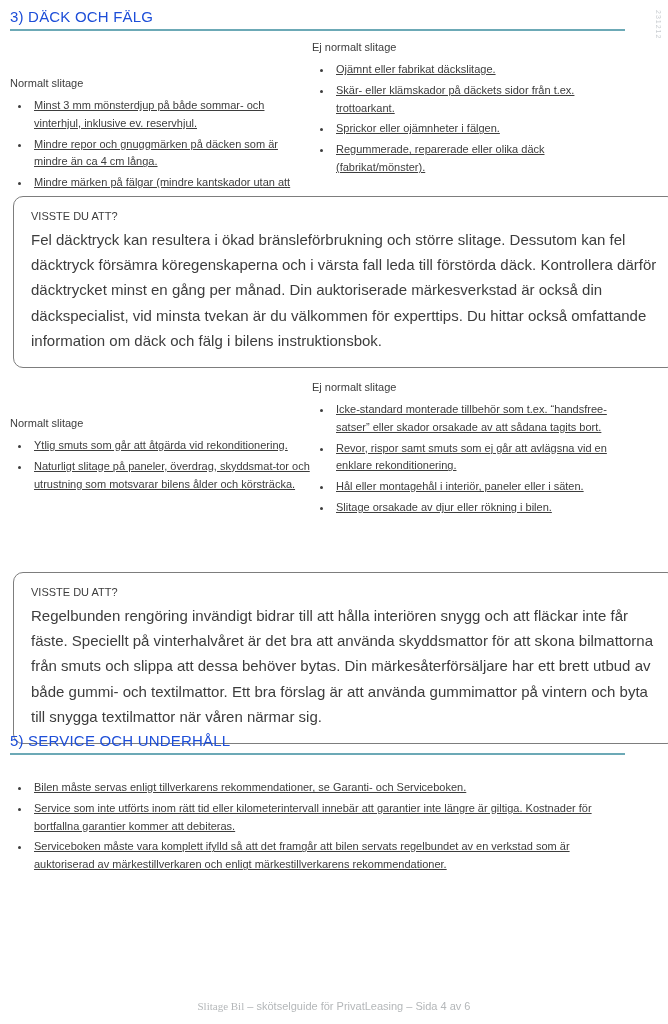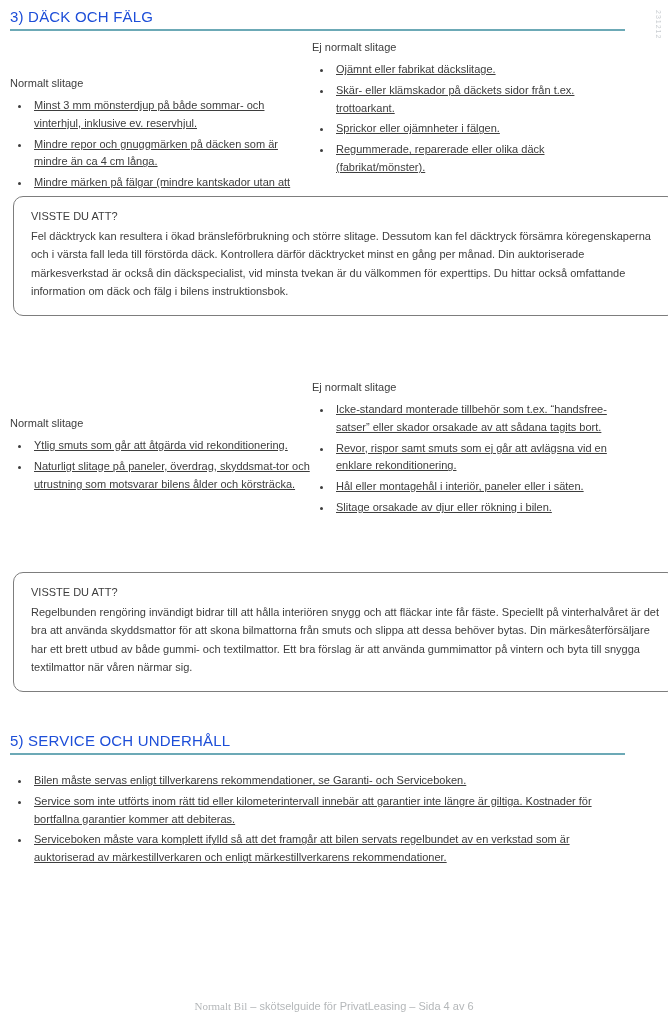--- a/index.html
+++ b/index.html
@@ -58,41 +58,41 @@
 
   ul.bullets {
     list-style: disc outside;
     padding-left: 21px;
     font-size: 11px;
     line-height: 1.62;
     color: #3d3d3d;
   }
   ul.bullets li { margin-bottom: 3px; padding-left: 3px; text-decoration: underline; }
 
-  .service-list { margin-top: 17px; }
+  .service-list { margin-top: 24px; }
 
   .info-box {
     position: absolute;
     left: 13px;
     width: 664px;
     border: 1px solid #7d7d7d;
     border-radius: 10px;
     padding: 13px 17px 14px 17px;
     background: #ffffff;
   }
   #infobox-tires    { top: 196px; }
   #infobox-interior { top: 572px; }
 
   .info-box-title {
     font-size: 11px;
     margin-bottom: 5px;
     color: #3d3d3d;
   }
   .info-box-body {
-    font-size: 11px;
+    font-size: 15px;
     line-height: 1.68;
     color: #3d3d3d;
   }
 
   .footer {
     position: absolute;
     top: 1000px;
     left: 0;
     width: 100%;
     text-align: center;
@@ -165,17 +165,17 @@
   <div class="section" id="section-service">
     <h2 class="section-title">5) SERVICE OCH UNDERHÅLL</h2>
     <ul class="bullets service-list">
       <li>Bilen måste servas enligt tillverkarens rekommendationer, se Garanti- och Serviceboken.</li>
       <li>Service som inte utförts inom rätt tid eller kilometerintervall innebär att garantier inte längre är giltiga. Kostnader för bortfallna garantier kommer att debiteras.</li>
       <li>Serviceboken måste vara komplett ifylld så att det framgår att bilen servats regelbundet av en verkstad som är auktoriserad av märkestillverkaren och enligt märkestillverkarens rekommendationer.</li>
     </ul>
   </div>
 
   <div class="footer">
-    <span class="brand">Normalt Bil</span>
+    <span class="brand">Slitage Bil</span>
     <span>– skötselguide för PrivatLeasing – Sida 4 av 6</span>
   </div>
 
 </div>
 
 </body></html>

